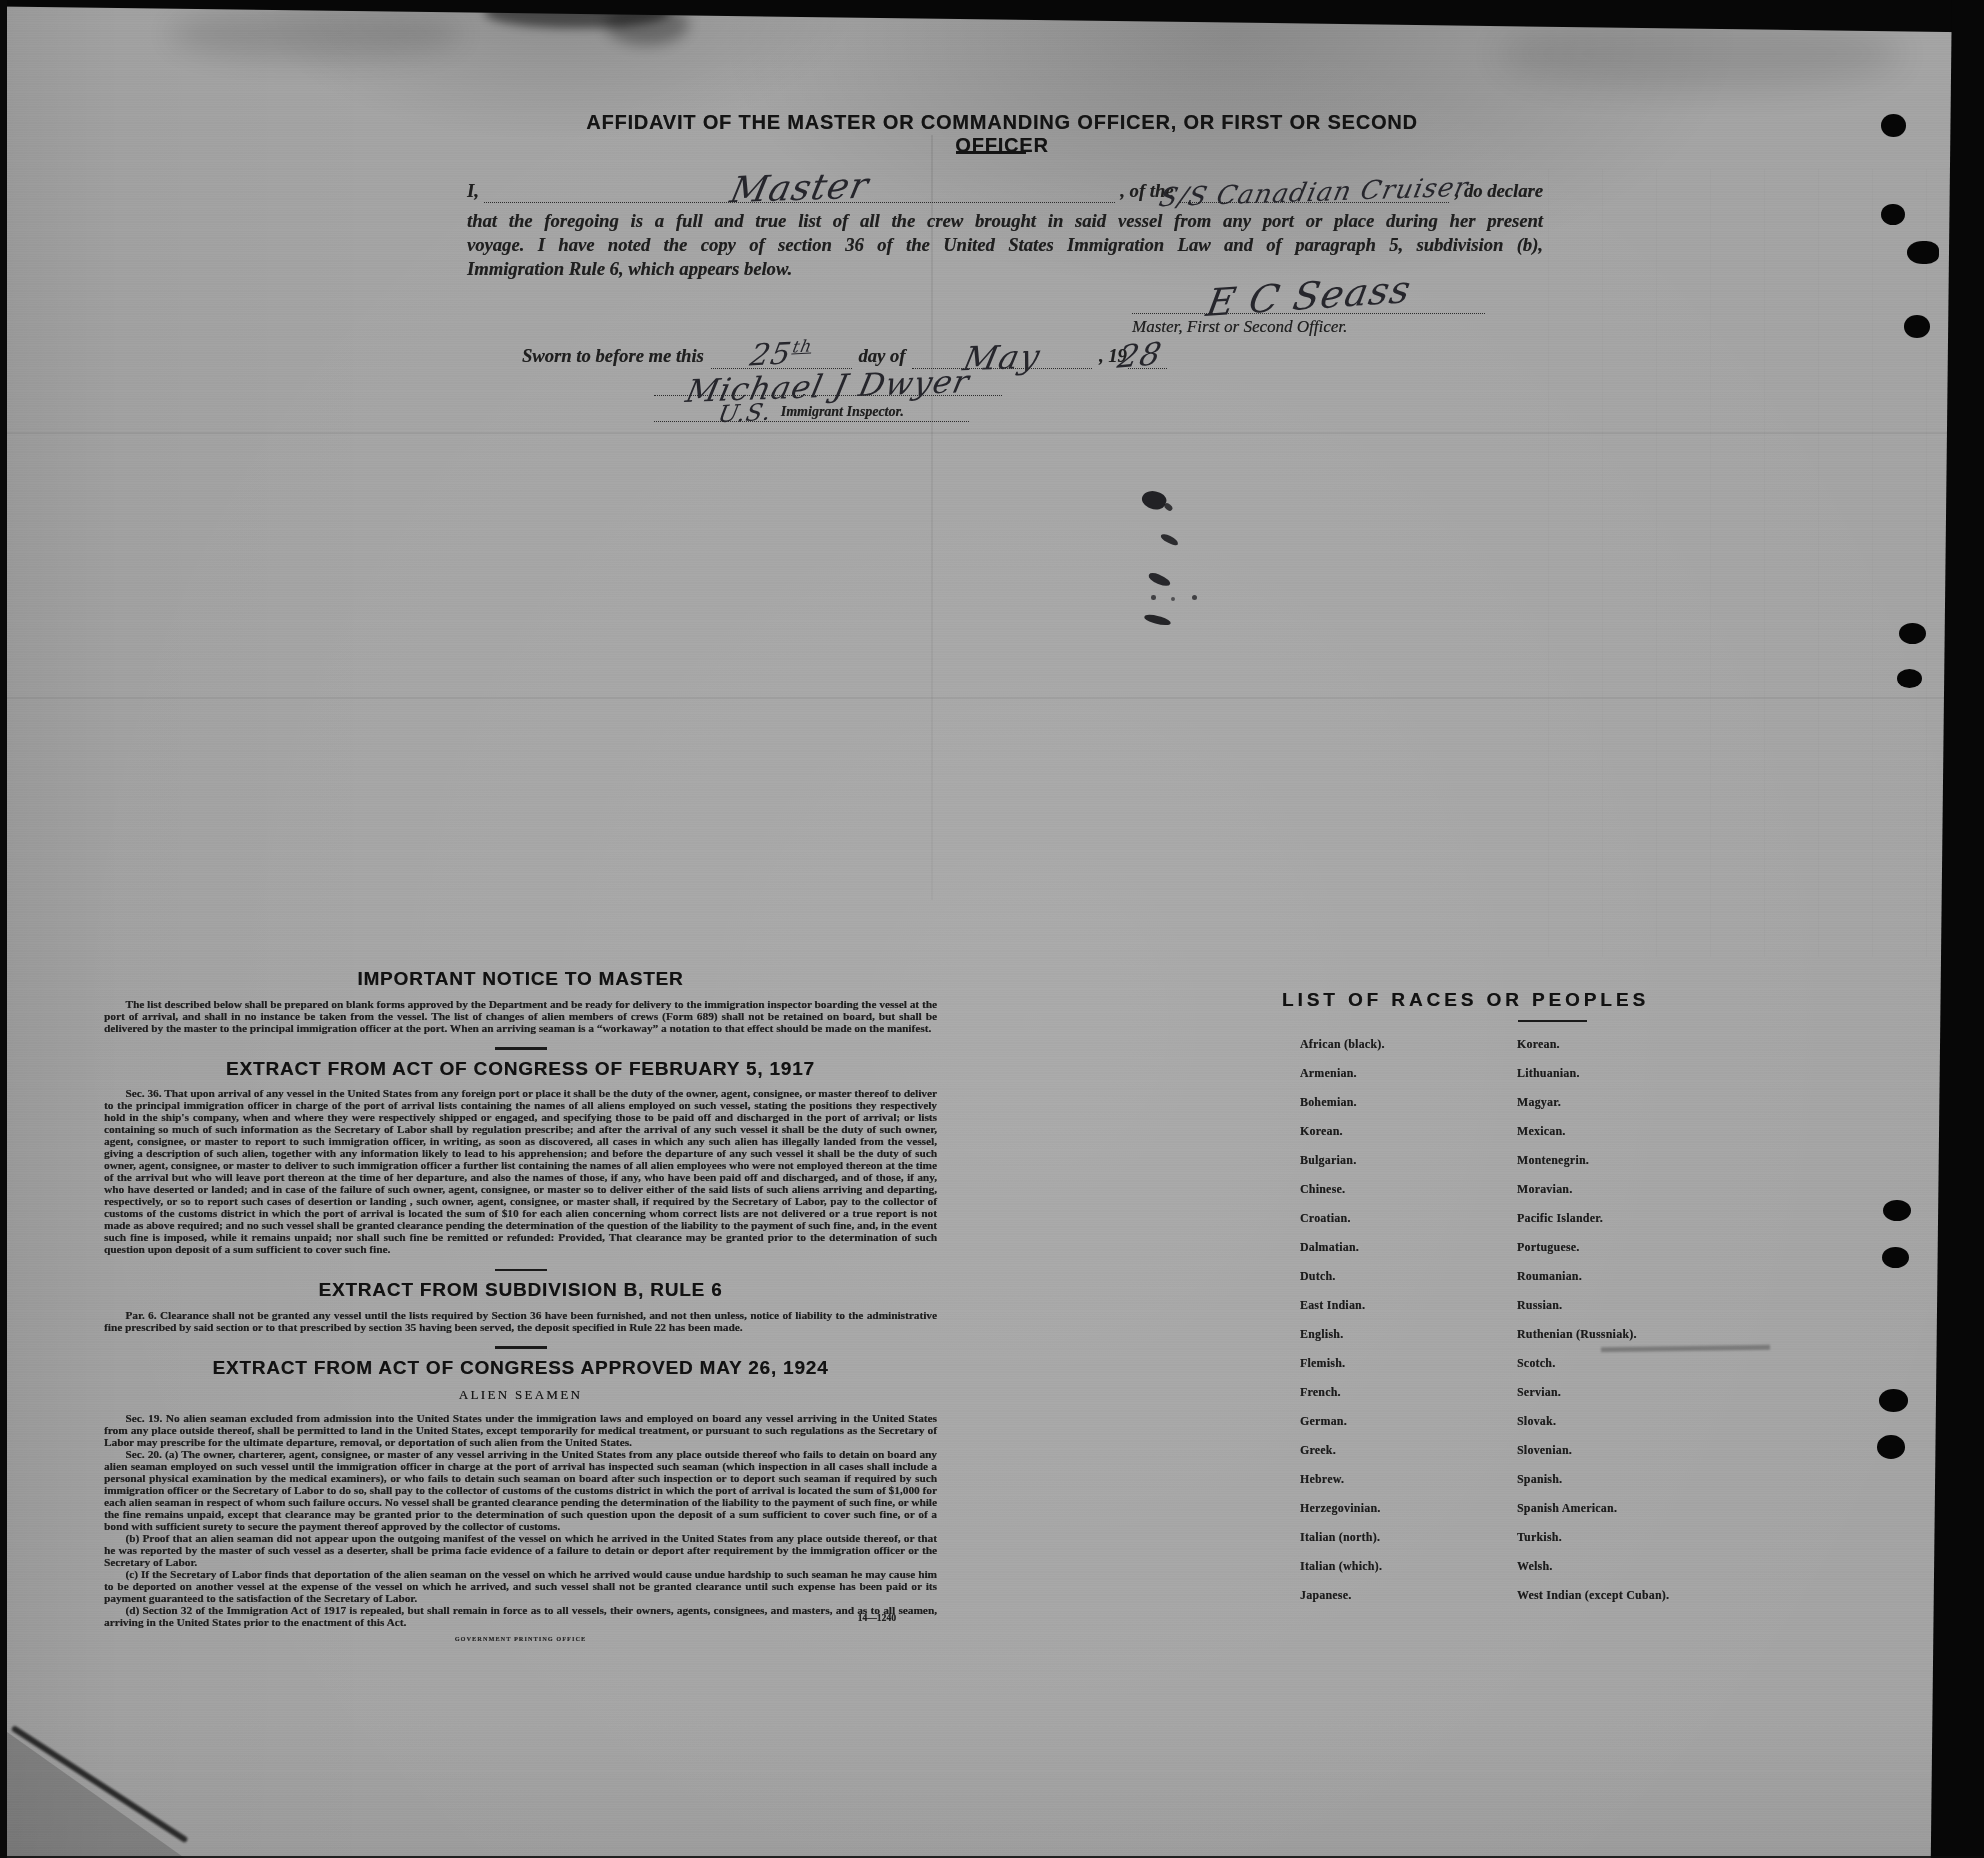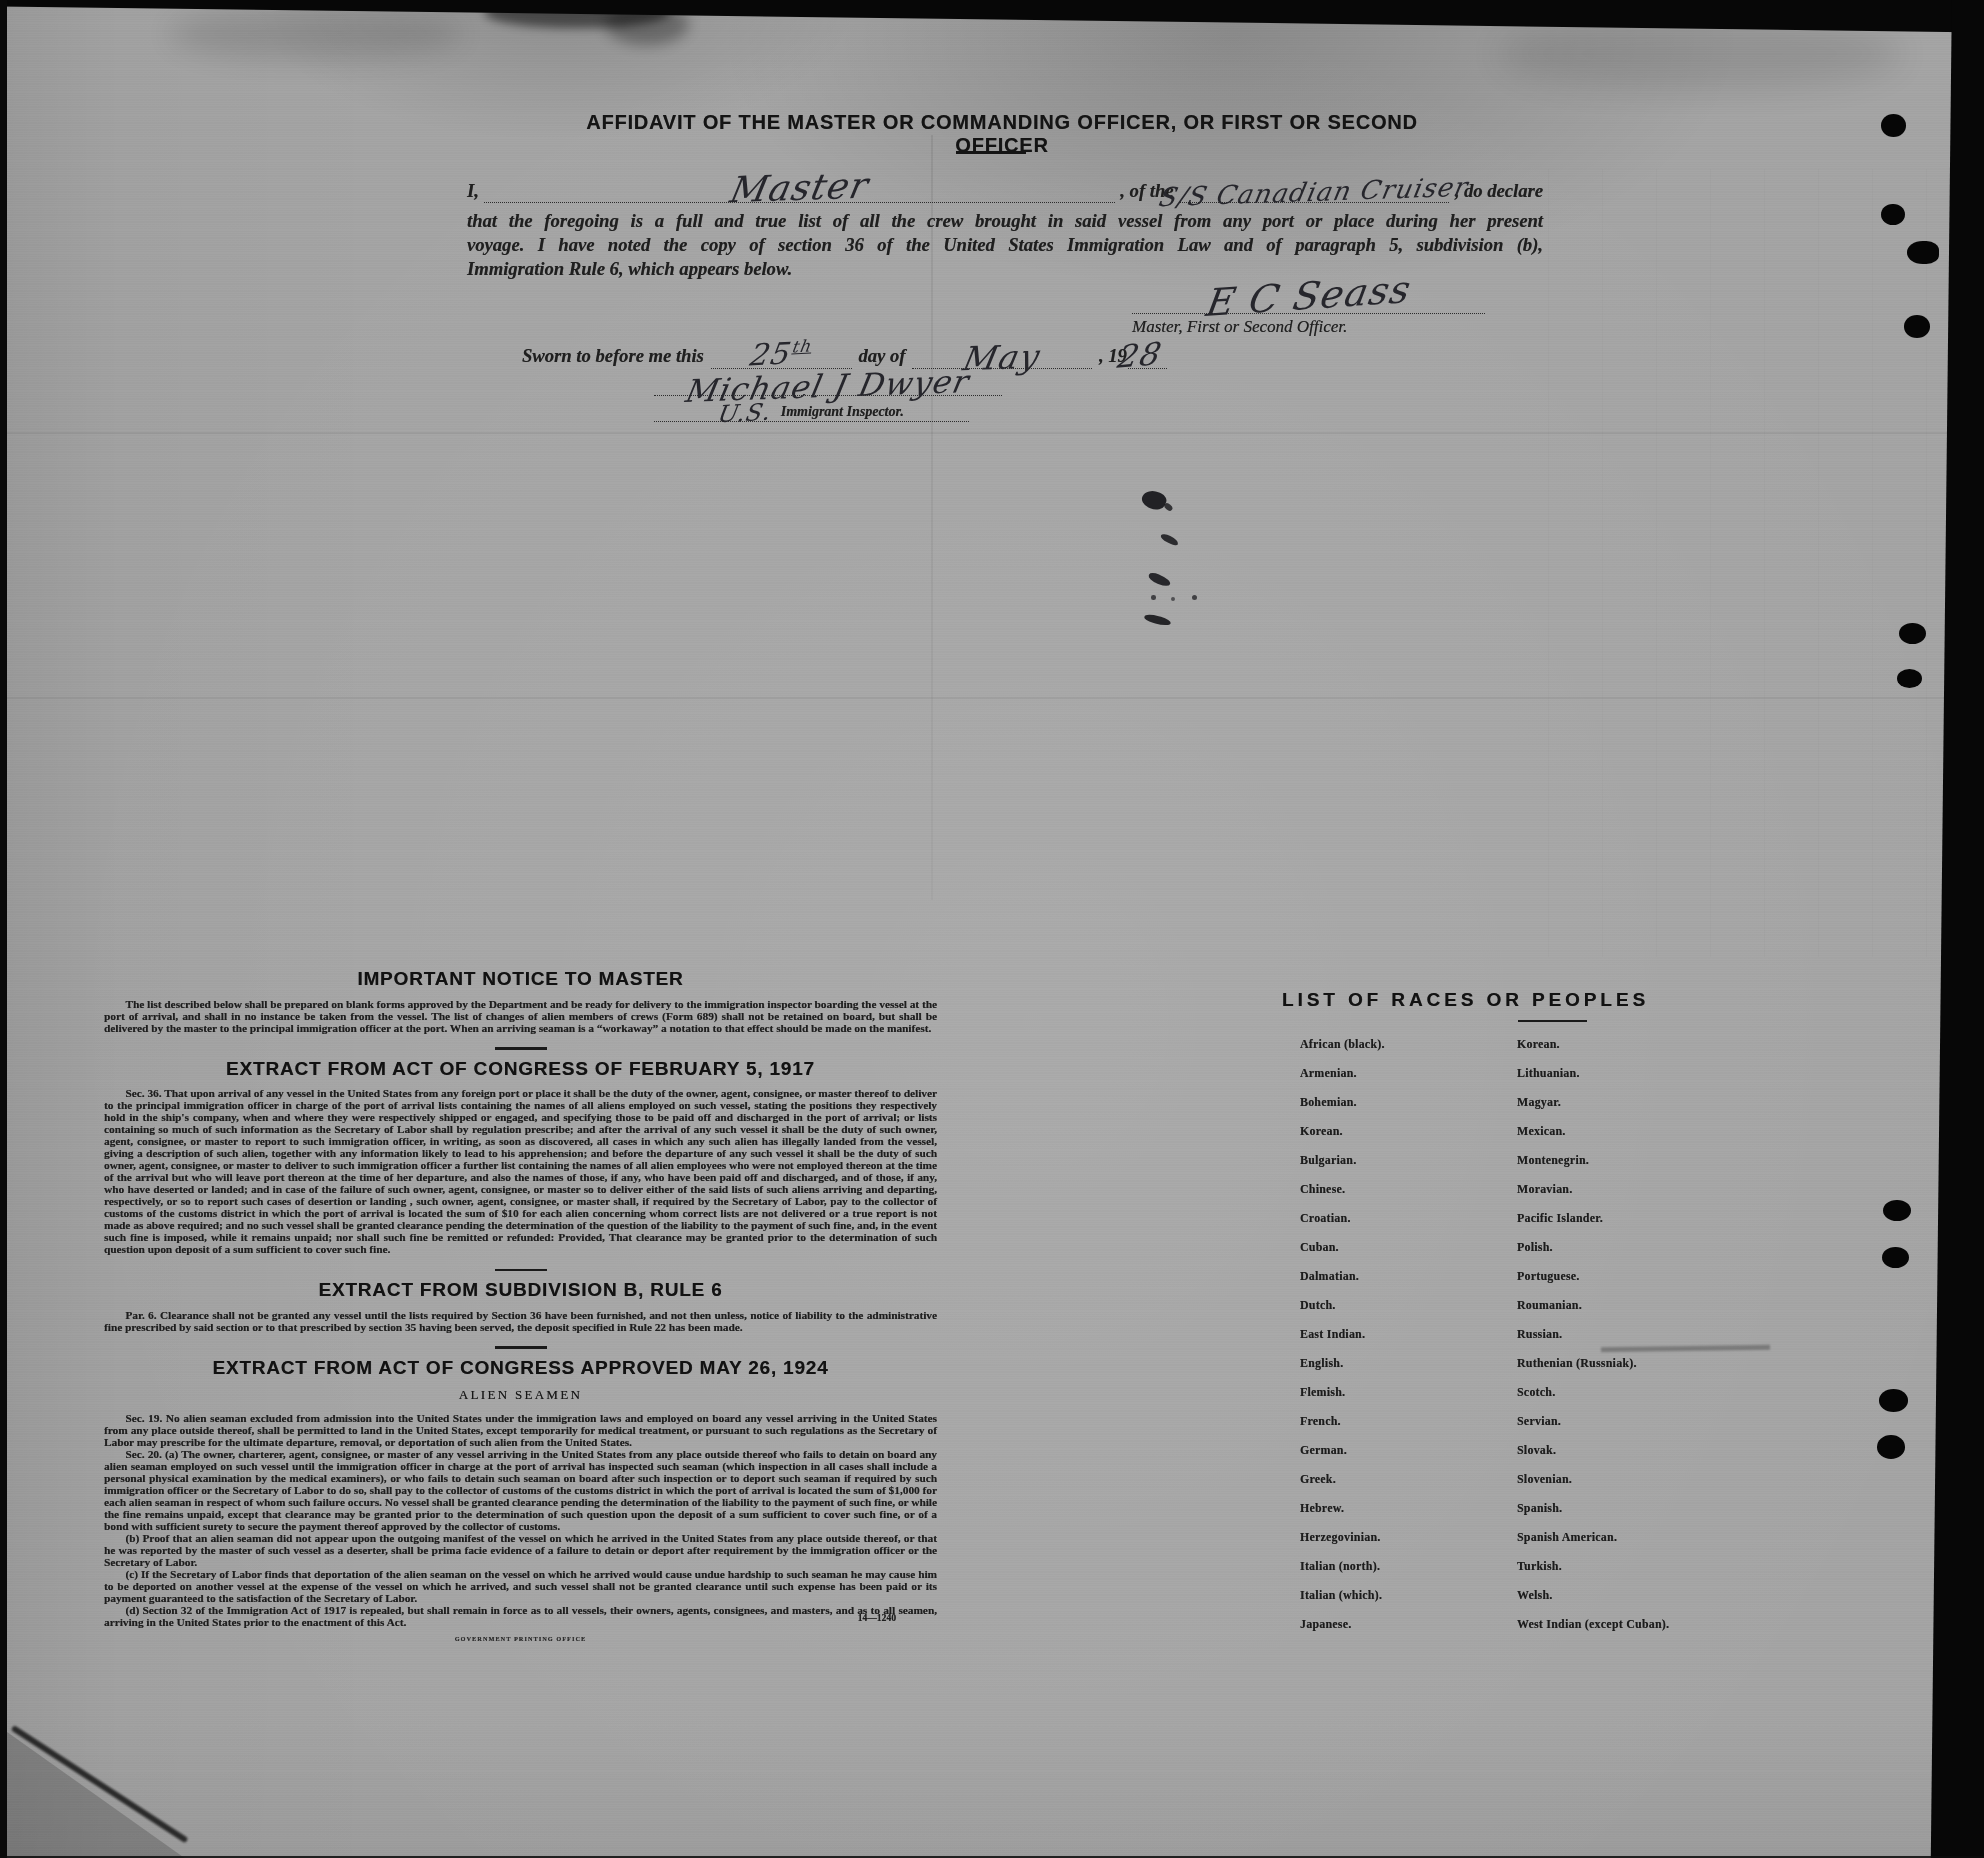--- a/index.html
+++ b/index.html
@@ -224,24 +224,20 @@
         </div>
         <div class="race-row">
           <span class="race-cell race-left ink">Chinese.</span>
           <span class="race-cell race-right ink">Moravian.</span>
         </div>
         <div class="race-row">
           <span class="race-cell race-left ink">Croatian.</span>
           <span class="race-cell race-right ink">Pacific Islander.</span>
         </div>
         <div class="race-row">
-          <span class="race-cell race-left ink">Cuban.</span>
-          <span class="race-cell race-right ink">Polish.</span>
-        </div>
-        <div class="race-row">
           <span class="race-cell race-left ink">Dalmatian.</span>
           <span class="race-cell race-right ink">Portuguese.</span>
         </div>
         <div class="race-row">
           <span class="race-cell race-left ink">Dutch.</span>
           <span class="race-cell race-right ink">Roumanian.</span>
         </div>
         <div class="race-row">
           <span class="race-cell race-left ink">East Indian.</span>
           <span class="race-cell race-right ink">Russian.</span>

